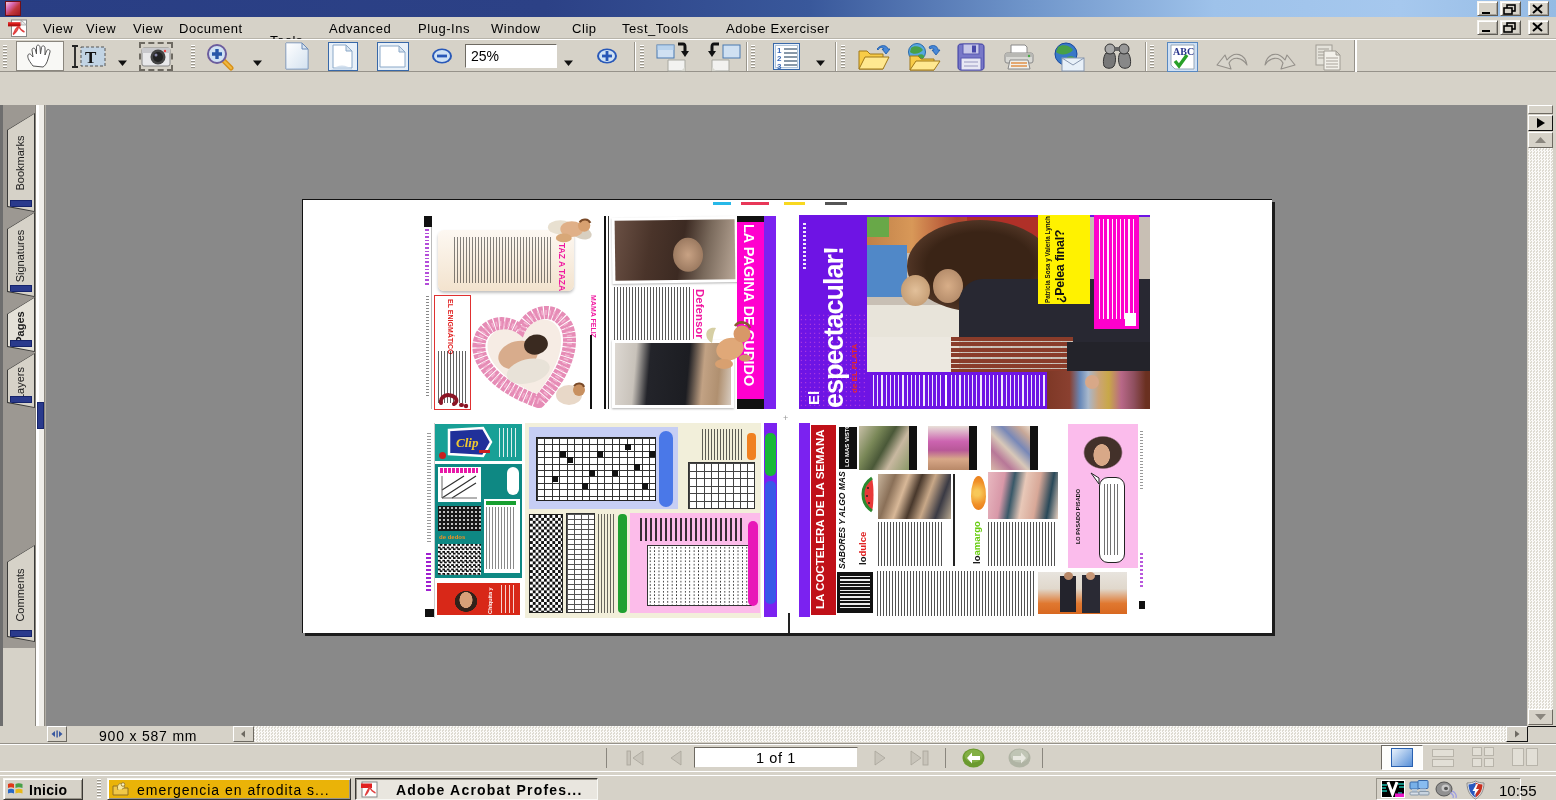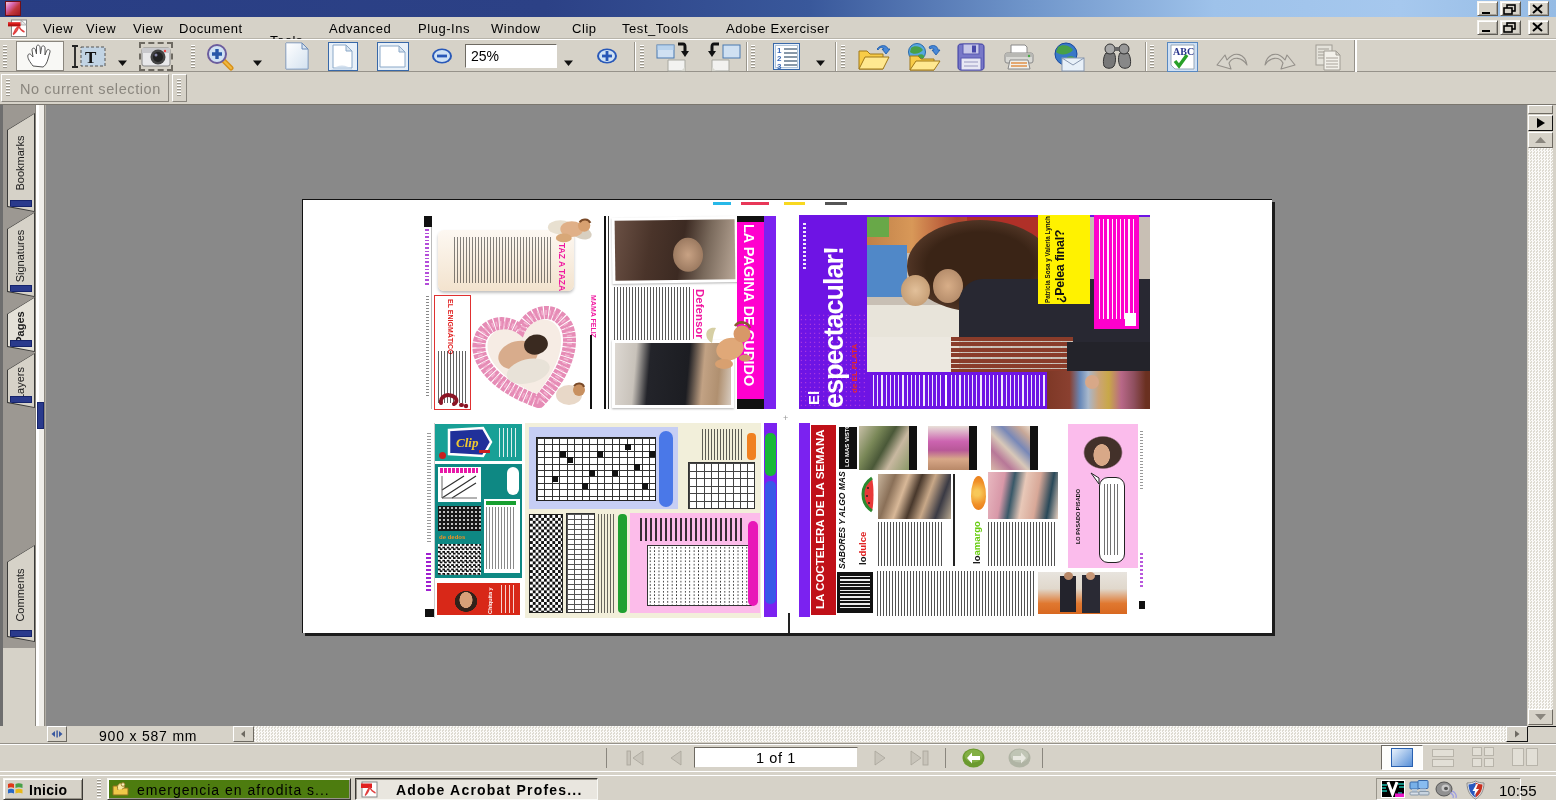--- a/index.html
+++ b/index.html
@@ -251,29 +251,20 @@
           <g stroke="#c0bcb4" stroke-width="1.5">
             <line x1="12" y1="15" x2="24" y2="15"></line>
             <line x1="12" y1="18" x2="24" y2="18"></line>
             <line x1="12" y1="21" x2="24" y2="21"></line>
             <line x1="12" y1="24" x2="24" y2="24"></line>
           </g>
         </svg></div>
   <div class="a" style="left:1354px;top:0;width:3px;height:32px;background:linear-gradient(to right,#96928a 0 1px,#fff 1px 3px)"></div>
 </div>
 
-<div class="a" id="tb2" style="left:0;top:72px;width:1556px;height:33px;background:#D6D2C8;border-bottom:1px solid #7a766e">
-  <div class="a" style="left:1px;top:2px;width:168px;height:28px;border:1px solid;border-color:#fff #8a867e #8a867e #fff">
-    <div class="a grip" style="left:4px;top:4px;height:18px"></div>
-    <span class="a" style="left:18px;top:6px;color:#8a867e;font-size:14.5px;letter-spacing:.6px">No current selection</span>
-  </div>
-  <div class="a" style="left:172px;top:2px;width:15px;height:28px;border:1px solid;border-color:#fff #8a867e #8a867e #fff">
-    <div class="a grip" style="left:4px;top:4px;height:18px"></div>
-  </div>
-</div>
 
 <div class="a" id="main" style="left:0;top:105px;width:1556px;height:621px;background:#898989">
   <div class="a" style="left:3px;top:0;width:32px;height:621px;background:#9c9892"></div>
       <div class="a" style="left:3px;top:543px;width:32px;height:78px;background:#d6d2c8"></div>
       <div class="a" style="left:0;top:0;width:3px;height:621px;background:#6e6e6e"></div>
   <div class="a" id="tabs" style="left:0;top:0;width:46px;height:621px">
     <div class="tab" style="top:8px;height:99px">
           <div class="tabi">
             <span class="tabt" style="width:72px;transform:rotate(-90deg) translateX(-72px)">Bookmarks</span>
             <div class="tabg"></div>
@@ -641,21 +632,21 @@
   <div class="a" style="left:3px;top:2px;width:80px;height:22px;background:#d6d2c8;border:1px solid;border-color:#f8f8f4 #3a3834 #3a3834 #f8f8f4;box-shadow:inset 1px 1px 0 #fff,inset -1px -1px 0 #98948a">
     <svg class="a" style="left:3px;top:2px" width="18" height="16" viewBox="0 0 18 16">
           <path d="M1 3 C3 2 5 2 7 3 L7 7 C5 6 3 6 1 7 Z" fill="#e03818"></path>
           <path d="M8.5 3 C10.5 2 13 2 15.5 3 L15.5 7 C13 6 10.5 6 8.5 7 Z" fill="#48a048"></path>
           <path d="M1 8.5 C3 7.5 5 7.5 7 8.5 L7 12.5 C5 11.5 3 11.5 1 12.5 Z" fill="#2868c8"></path>
           <path d="M8.5 8.5 C10.5 7.5 13 7.5 15.5 8.5 L15.5 12.5 C13 11.5 10.5 11.5 8.5 12.5 Z" fill="#e8b818"></path>
         </svg>
     <span class="a" style="left:25px;top:3px;font-weight:bold;font-size:14px;letter-spacing:.3px">Inicio</span>
   </div>
   <div class="a" style="left:97px;top:3px;width:4px;height:19px;background:repeating-linear-gradient(to bottom,#fff 0 1px,#9a968c 1px 2px,#d6d2c8 2px 3px)"></div>
-  <div class="a" style="left:107px;top:2px;width:244px;height:22px;background:#4d7c0f;border:1px solid;border-color:#f8f8f4 #3a3834 #3a3834 #f8f8f4;box-shadow:inset 1px 1px 0 #fff,inset -1px -1px 0 #98948a">
+  <div class="a" style="left:107px;top:2px;width:244px;height:22px;background:#eab308;border:1px solid;border-color:#f8f8f4 #3a3834 #3a3834 #f8f8f4;box-shadow:inset 1px 1px 0 #fff,inset -1px -1px 0 #98948a">
     <svg class="a" style="left:4px;top:2px" width="18" height="16" viewBox="0 0 18 16">
           <path d="M1 5 L1 14 L16 14 L16 7 L8 7 L6 5 Z" fill="#f0c848" stroke="#907020"></path>
           <path d="M6 9 C4 4 8 1 11 3 C14 5 12 8 10 8" fill="#f8e8a0" stroke="#a08030"></path>
           <circle cx="11" cy="3.5" r="1.8" fill="#f8f0c0" stroke="#a08030"></circle>
         </svg>
     <span class="a" style="left:29px;top:3px;font-size:14px;letter-spacing:1px">emergencia en afrodita s...</span>
   </div>
   <div class="a" style="left:355px;top:2px;width:243px;height:22px;background:#e9e6df;border:1px solid;border-color:#3a3834 #f8f8f4 #f8f8f4 #3a3834;box-shadow:inset 1px 1px 0 #98948a">
     <svg class="a" style="left:5px;top:2px" width="17" height="17" viewBox="0 0 17 17">
           <rect x="1" y="1" width="15" height="15" fill="#fff" stroke="#888"></rect>

